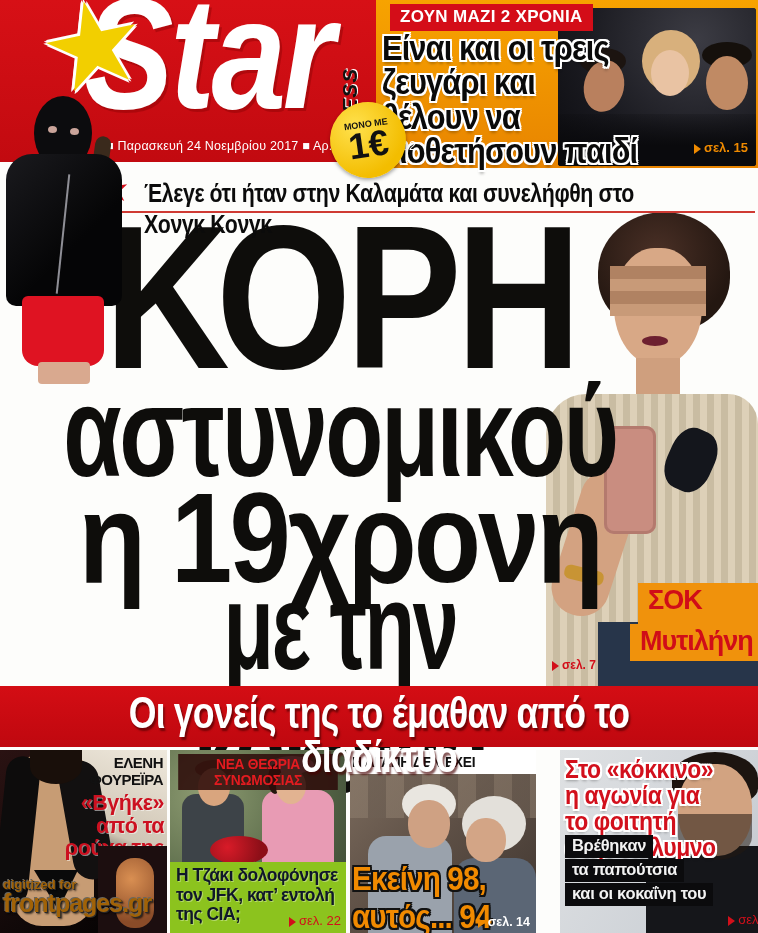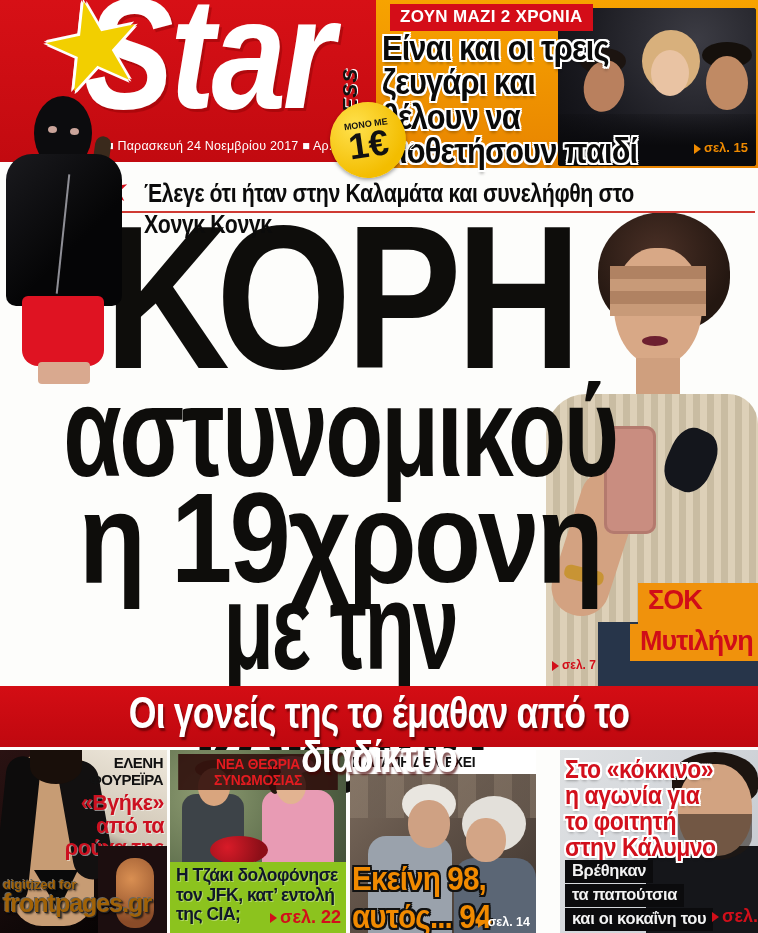--- a/index.html
+++ b/index.html
@@ -94,21 +94,21 @@
   .shock1{left:638px;top:583px;}
   .shock2{left:630px;top:624px;}
 
   
   .red-band{left:0;top:686px;width:758px;height:61px;background:linear-gradient(180deg,#d40d14,#bf080f);z-index:6;}
   .red-band-text{position:absolute;left:0;top:7px;width:100%;text-align:center;color:#fff;font-weight:800;
         font-size:42px;line-height:1;transform:scale(.85,1.05);letter-spacing:-1px;
         text-shadow:2px 3px 2px rgba(70,0,0,.65);}
 
   
-  .pageref-red{color:#d20f1a;font-weight:700;font-size:18px;}
+  .pageref-red{color:#d20f1a;font-weight:400;font-size:13px;}
   .tri{display:inline-block;width:0;height:0;border-left:7px solid currentColor;
        border-top:5px solid transparent;border-bottom:5px solid transparent;margin-right:3px;vertical-align:middle;}
 
   
   .sec-foureira{left:0;top:750px;width:167px;height:183px;overflow:hidden;z-index:2;
         background:linear-gradient(145deg,#2a1212 0%,#140a0a 55%,#000 100%);}
   .fo-light{position:absolute;right:0;top:0;width:110px;height:108px;background:linear-gradient(200deg,#efe9dd,#cfc5b4 70%,rgba(207,197,180,0));}
   .fo-body{position:absolute;left:12px;top:4px;width:82px;height:172px;border-radius:30px;background:#c79c74;}
   .fo-jacket-l{position:absolute;left:0px;top:6px;width:34px;height:150px;border-radius:20px;background:#0d0c0c;transform:rotate(6deg);}
   .fo-jacket-r{position:absolute;left:66px;top:10px;width:40px;height:120px;border-radius:20px;background:#121010;transform:rotate(-10deg);}
@@ -165,21 +165,21 @@
   
   .sec-student{left:540px;top:750px;width:218px;height:183px;z-index:2;overflow:hidden;
         background:linear-gradient(120deg,#dfe1e3 0%,#cfd3d8 60%,#bfc4ca 100%);margin-left:20px;}
   .st-hair{position:absolute;left:112px;top:2px;width:86px;height:52px;border-radius:50% 50% 30% 30%;background:#1c1410;}
   .st-face{position:absolute;left:118px;top:14px;width:74px;height:92px;border-radius:46%;background:#d2a381;}
   .st-beard{position:absolute;left:118px;top:64px;width:74px;height:46px;border-radius:0 0 50% 50%;background:rgba(35,25,18,.55);}
   .st-jacket{position:absolute;left:86px;top:96px;width:132px;height:87px;border-radius:22px 22px 0 0;background:#15161a;}
   .st-headline{position:absolute;left:5px;top:6px;font-size:25px;font-weight:900;color:#d2101c;line-height:1.04;
         white-space:pre-line;transform:scale(.92,1);transform-origin:left top;letter-spacing:-.5px;
         text-shadow:-2px 0 #fff,2px 0 #fff,0 -2px #fff,0 2px #fff,-2px -2px #fff,2px 2px #fff,2px -2px #fff,-2px 2px #fff,0 3px 3px rgba(0,0,0,.3);}
-  .st-sub{position:absolute;left:5px;top:110px;}
+  .st-sub{position:absolute;left:5px;top:85px;}
   .st-sub span{display:table;background:#0b0b0d;color:#f2f2f2;font-weight:800;font-size:16.5px;
         padding:1px 7px 3px;margin-bottom:1px;letter-spacing:-.3px;}
   .st-pageref{position:absolute;right:5px;bottom:6px;}
 
   
   .watermark{left:3px;top:878px;z-index:30;color:#a16207;line-height:1;
         text-shadow:1px 1px 0 #2a2a2a,-1px -1px 0 #6a675e,2px 2px 2px rgba(0,0,0,.7);}
   .wm1{font-size:13px;font-weight:800;}
   .wm2{font-size:25px;font-weight:900;letter-spacing:-1px;}
 </style>

